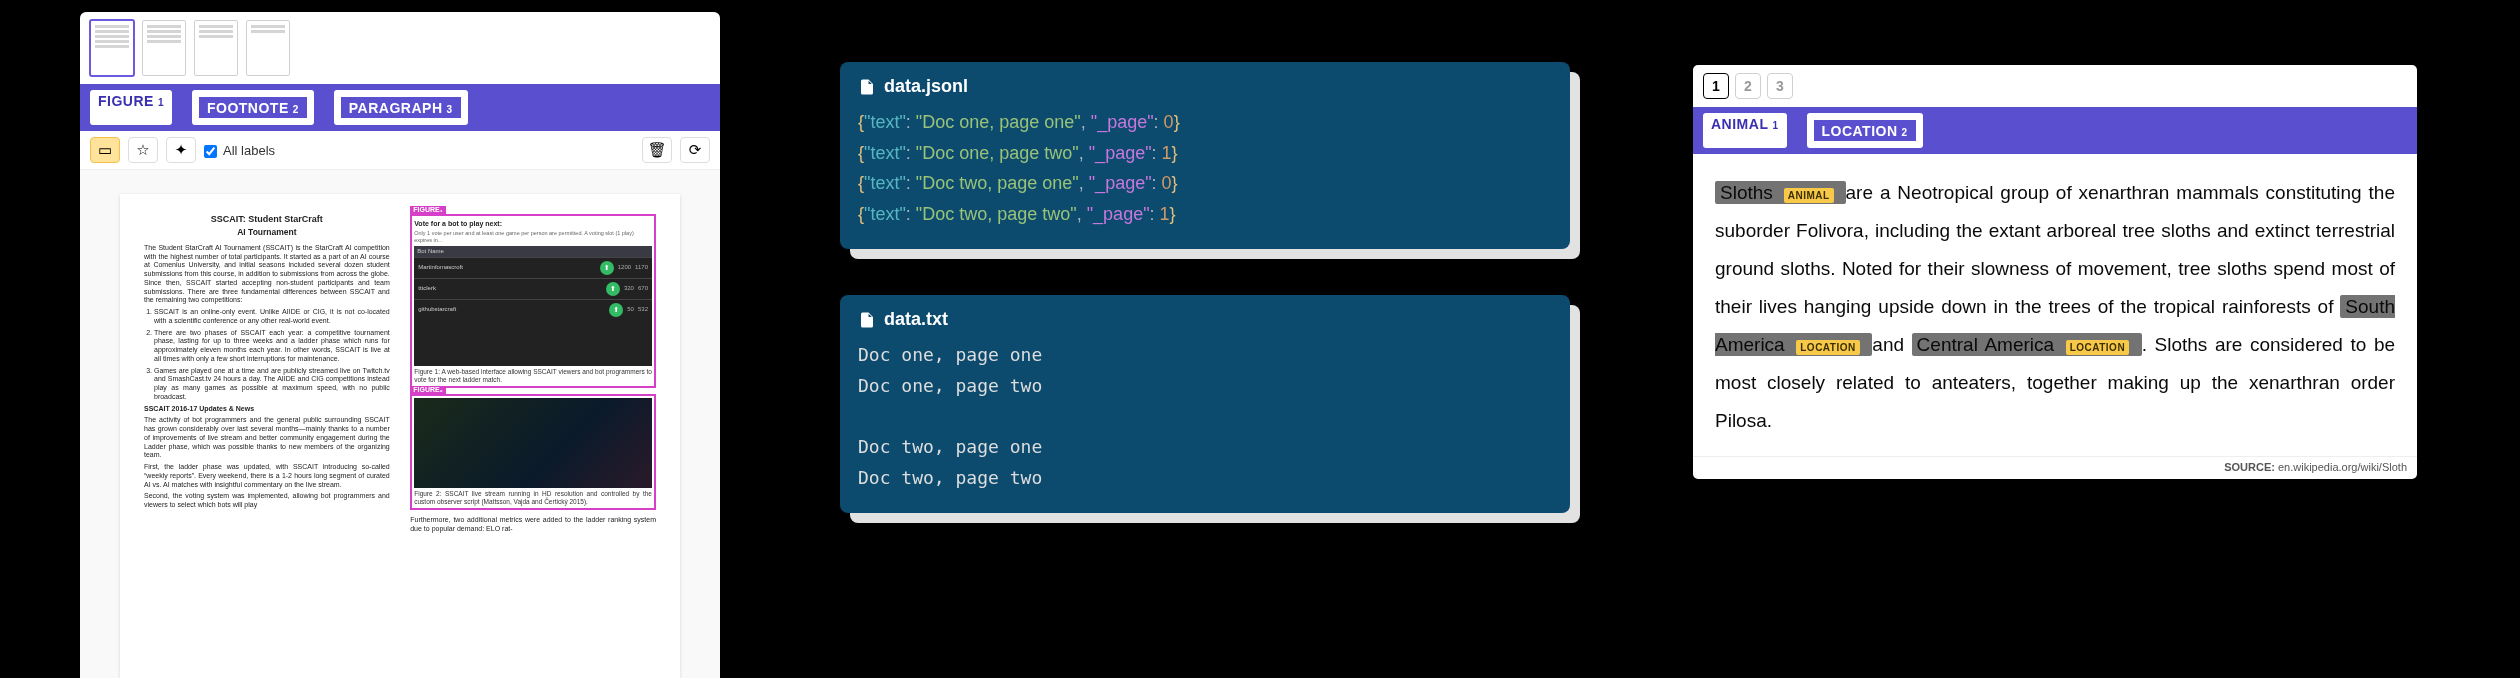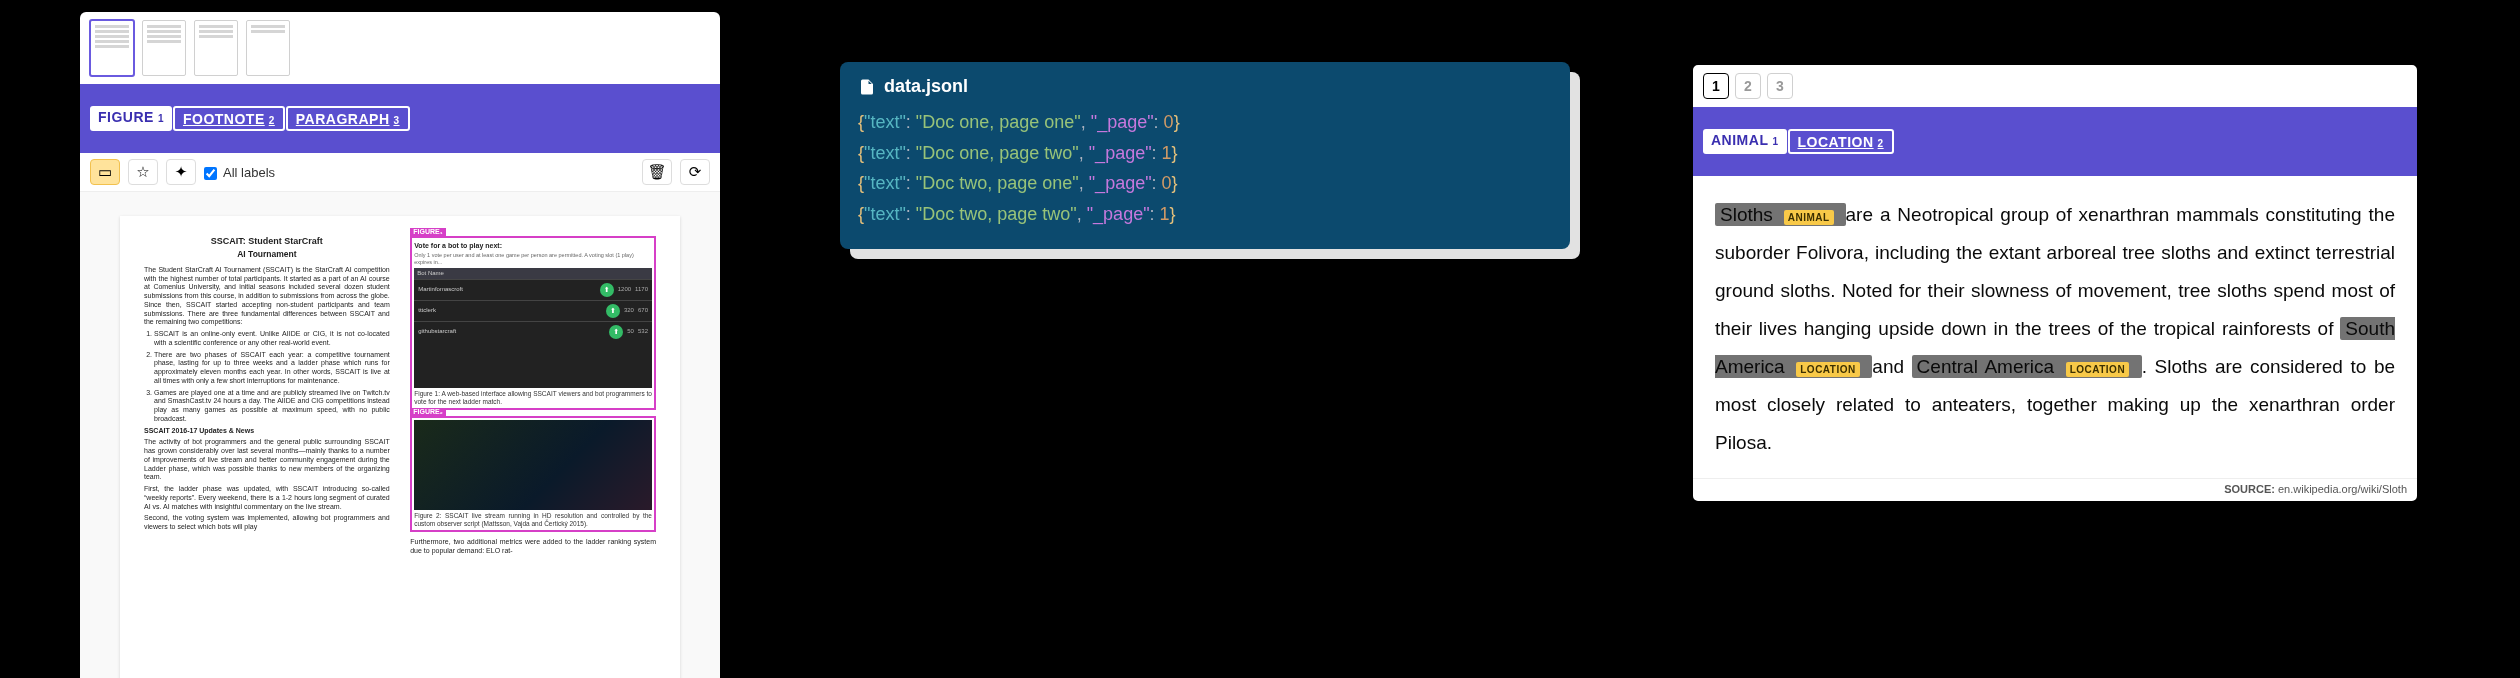--- a/index.html
+++ b/index.html
@@ -12,25 +12,25 @@
     background: #fff;
     border-radius: 6px;
     box-shadow: 0 6px 18px rgba(0,0,0,.5);
     overflow: hidden;
     position: relative;
   }
   .thumbs { display: flex; gap: 8px; padding: 8px 10px; }
   .thumb { width: 44px; height: 56px; background:#fff; border:1px solid #d0d0d0; border-radius:2px; display:flex; flex-direction:column; gap:2px; padding:4px; }
   .thumb .tline { height:3px; background:#d5d5d5; }
   .thumb.active { outline: 2px solid #6a5adf; outline-offset: -1px; }
-  .labelbar { background:#5a4fcf; padding:22px 10px; display:flex; gap:1px; }
+  .labelbar { background:#5a4fcf; padding:6px 10px; display:flex; gap:20px; }
   .labelchip { display:flex; align-items:baseline; gap:4px; font-weight:800; font-size:14px;
     padding:3px 8px 2px; border-radius:3px; letter-spacing:.5px; cursor:pointer; }
   .labelchip.selected{ background:#fff; color:#3a2fb0; }
-  .labelchip:not(.selected){ background:transparent; color:#fff; border:2px solid #ffffff;text-decoration:underline; }
+  .labelchip:not(.selected){ background:transparent; color:#fff; border:7px solid #ffffff; }
   .labelchip .sub{ font-size:10px; font-weight:700; }
   .toolbar { padding:6px 10px; display:flex; align-items:center; gap:8px; border-bottom:1px solid #eee;}
   .toolbtn{ width:30px; height:26px; border:1px solid #ddd; border-radius:4px; display:flex; align-items:center; justify-content:center; background:#fff; cursor:pointer; font-size:15px; }
   .toolbtn.active{ background:#ffe39b; border-color:#f2c14e; }
   .chk{ display:flex; align-items:flex-end; gap:6px; font-size:13px; color:#333; }
   .spacer{ flex:1 }
   .docwrap{ position:relative; height:520px; background:#f9f9f9; display:flex; justify-content:center; padding:24px 0 0;}
   .page{ width:560px; background:#fff; padding:20px 24px 24px; font-size:8px; line-height:1.25; color:#222; box-shadow:0 1px 3px rgba(0,0,0,.15); position:relative;}
   .page h3{ text-align:center; font-size:9px; font-weight:800; margin:0 0 2px;}
   .page h4{ text-align:center; font-size:8.5px; font-weight:700; margin-bottom:6px;}
@@ -218,20 +218,35 @@
           </svg>
       </span>
       <span>data.jsonl</span>
     </div>
     <pre id="jsonl-code"><span class="tok-brace">{</span><span class="tok-key">"text"</span><span class="tok-punc">: </span><span class="tok-str">"Doc one, page one"</span><span class="tok-punc">, </span><span class="tok-pkey">"_page"</span><span class="tok-punc">: </span><span class="tok-num">0</span><span class="tok-brace">}</span>
 <span class="tok-brace">{</span><span class="tok-key">"text"</span><span class="tok-punc">: </span><span class="tok-str">"Doc one, page two"</span><span class="tok-punc">, </span><span class="tok-pkey">"_page"</span><span class="tok-punc">: </span><span class="tok-num">1</span><span class="tok-brace">}</span>
 <span class="tok-brace">{</span><span class="tok-key">"text"</span><span class="tok-punc">: </span><span class="tok-str">"Doc two, page one"</span><span class="tok-punc">, </span><span class="tok-pkey">"_page"</span><span class="tok-punc">: </span><span class="tok-num">0</span><span class="tok-brace">}</span>
 <span class="tok-brace">{</span><span class="tok-key">"text"</span><span class="tok-punc">: </span><span class="tok-str">"Doc two, page two"</span><span class="tok-punc">, </span><span class="tok-pkey">"_page"</span><span class="tok-punc">: </span><span class="tok-num">1</span><span class="tok-brace">}</span></pre>
   </div>
 
+  <div class="codecard">
+    <div class="fname">
+      <span class="fileicon">
+        <svg viewBox="0 0 24 24" fill="#fff">
+            <path d="M14 2H6a2 2 0 0 0-2 2v16a2 2 0 0 0 2 2h12a2 2 0 0 0 2-2V8l-6-6zM14 3.5 18.5 8H14V3.5z"></path>
+          </svg>
+      </span>
+      <span>data.txt</span>
+    </div>
+    <pre>Doc one, page one
+Doc one, page two
+
+Doc two, page one
+Doc two, page two</pre>
+  </div>
 </div>
 
 <div class="panel-c">
   <div class="paginator">
     <div class="pgbtn active">1</div>
     <div class="pgbtn">2</div>
     <div class="pgbtn">3</div>
   </div>
   <div class="labelbar">
     <div class="labelchip selected">

